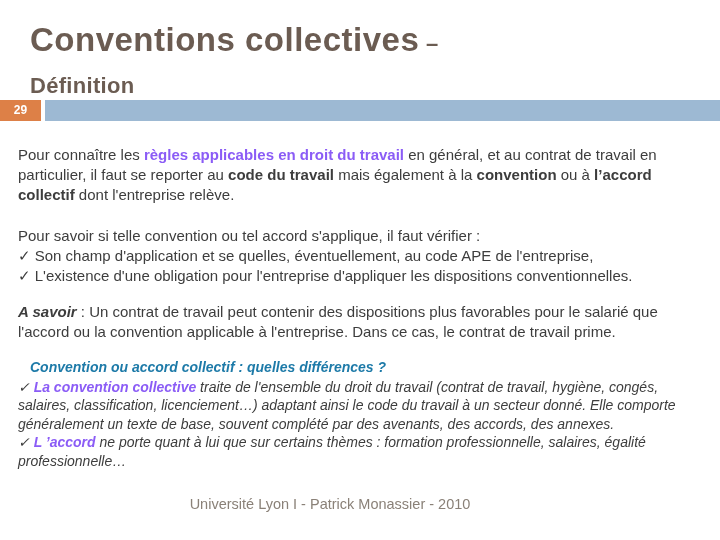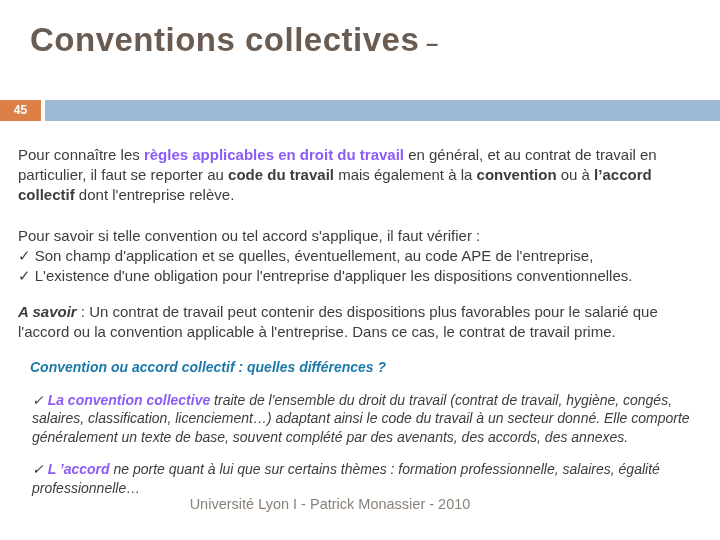--- a/index.html
+++ b/index.html
@@ -40,38 +40,39 @@
   .check-line{margin:0;}
   .checkmark{color:#3d3d3d;}
   .seg-bold{font-weight:bold;}
   .seg-red{color:#8b5cf6;}
   .seg-italic{font-style:italic;}
   
   .section-italic{font-style:italic;font-size:14px;line-height:18.5px;color:#3d3d3d;}
   .blue-heading{
     font-weight:bold;color:#1d7aa8;margin:0 0 1px 12px;
   }
-  .italic-para{margin:14px;}
+  .italic-para{margin:0;}
   
   .footer{
     position:absolute;left:0;top:496px;width:660px;
     text-align:center;color:#8a8178;font-size:14.5px;
   }
 </style>
 </head>
 <body>
 
 <div class="slide">
 
   <div class="title-area">
     <div class="title"><span>Conventions collectives</span><span class="dash"> –</span></div>
+    <div class="subtitle">Définition</div>
   </div>
 
   <div class="band">
-    <div class="num-box">45</div>
+    <div class="num-box">29</div>
     <div class="bar"></div>
   </div>
 
   <div class="body">
 
     <p class="para"><span>Pour connaître les </span><span class="seg-bold seg-red">règles applicables en droit du travail</span><span> en général, et au contrat de travail en particulier, il faut se reporter au </span><span class="seg-bold">code du travail</span><span> mais également à la </span><span class="seg-bold">convention</span><span> ou à </span><span class="seg-bold">l’accord collectif</span><span> dont l'entreprise relève.</span></p>
 
     <div class="para-tight">
       <div>Pour savoir si telle convention ou tel accord s'applique, il faut vérifier :</div>
       <div class="check-line"><span class="checkmark">✓</span> <span>Son champ d'application et se quelles, éventuellement, au code APE de l'entreprise,</span></div>

